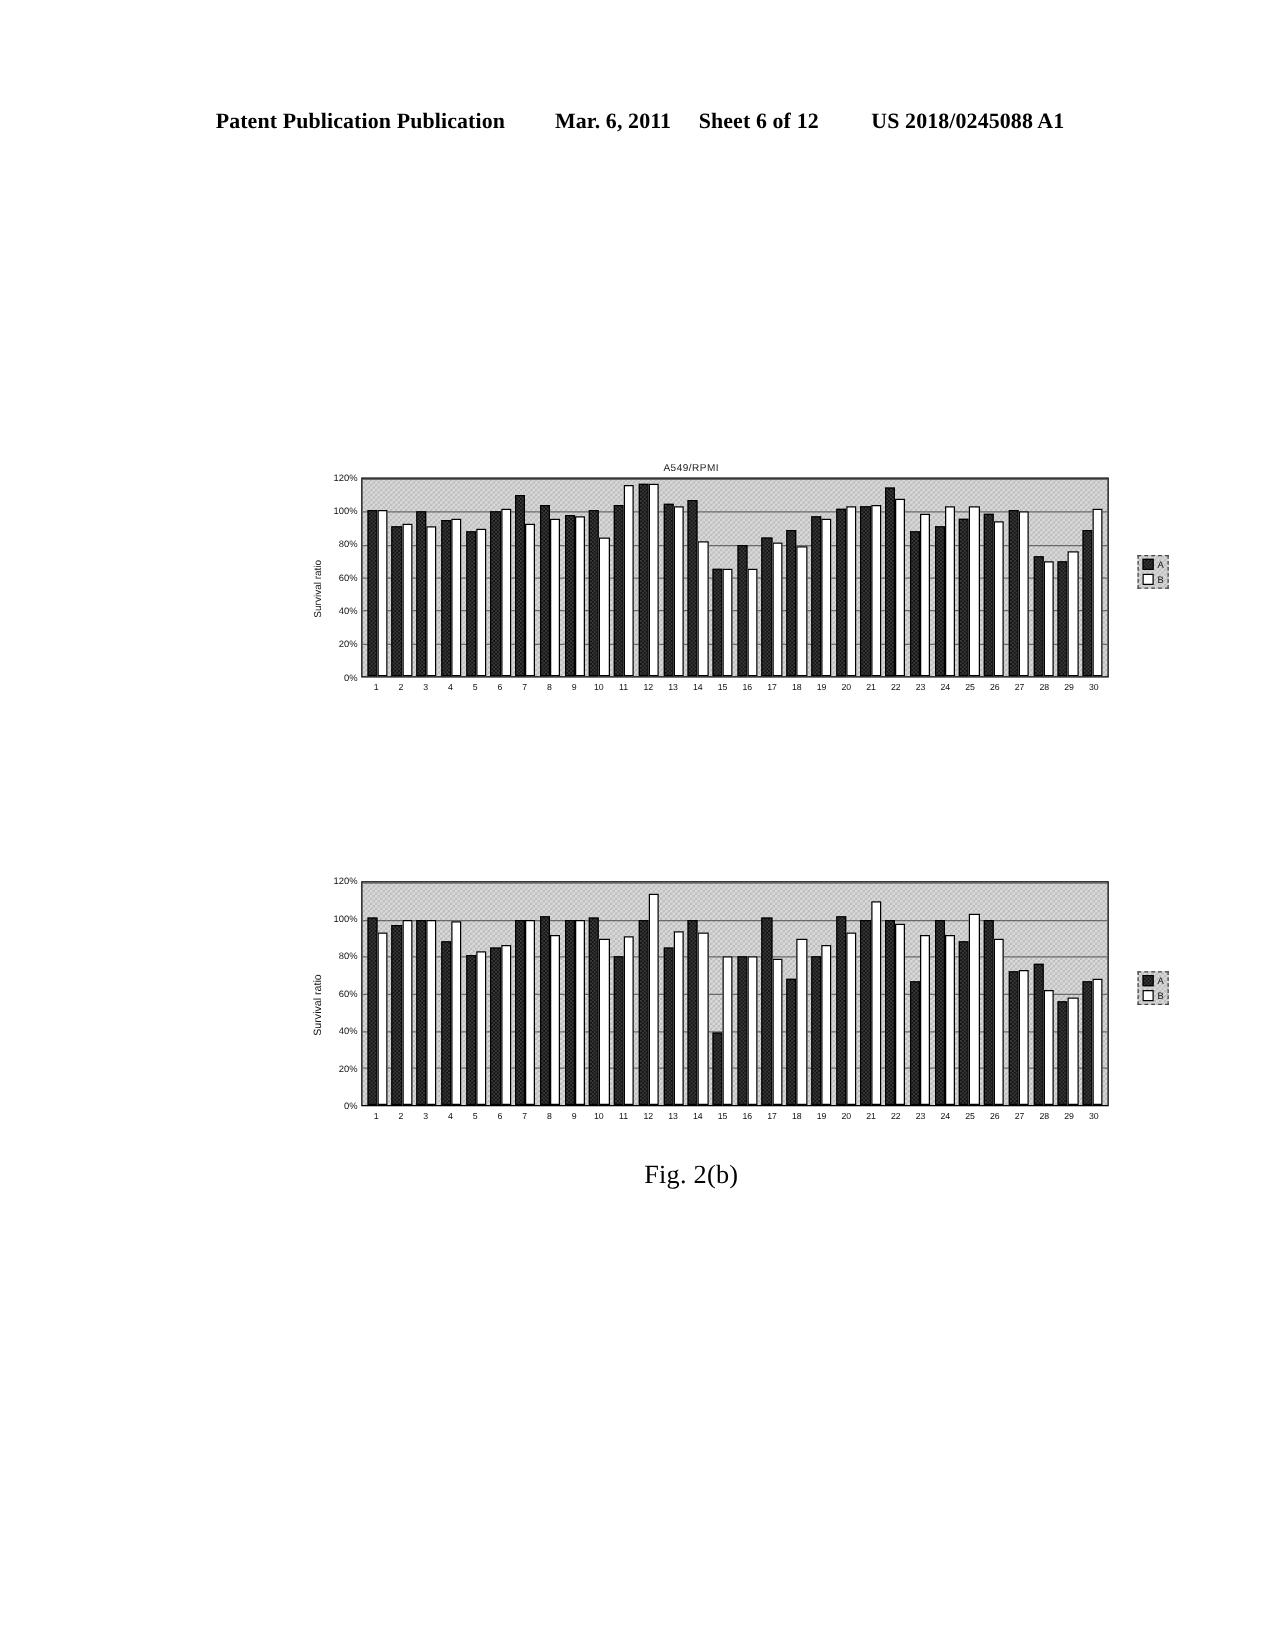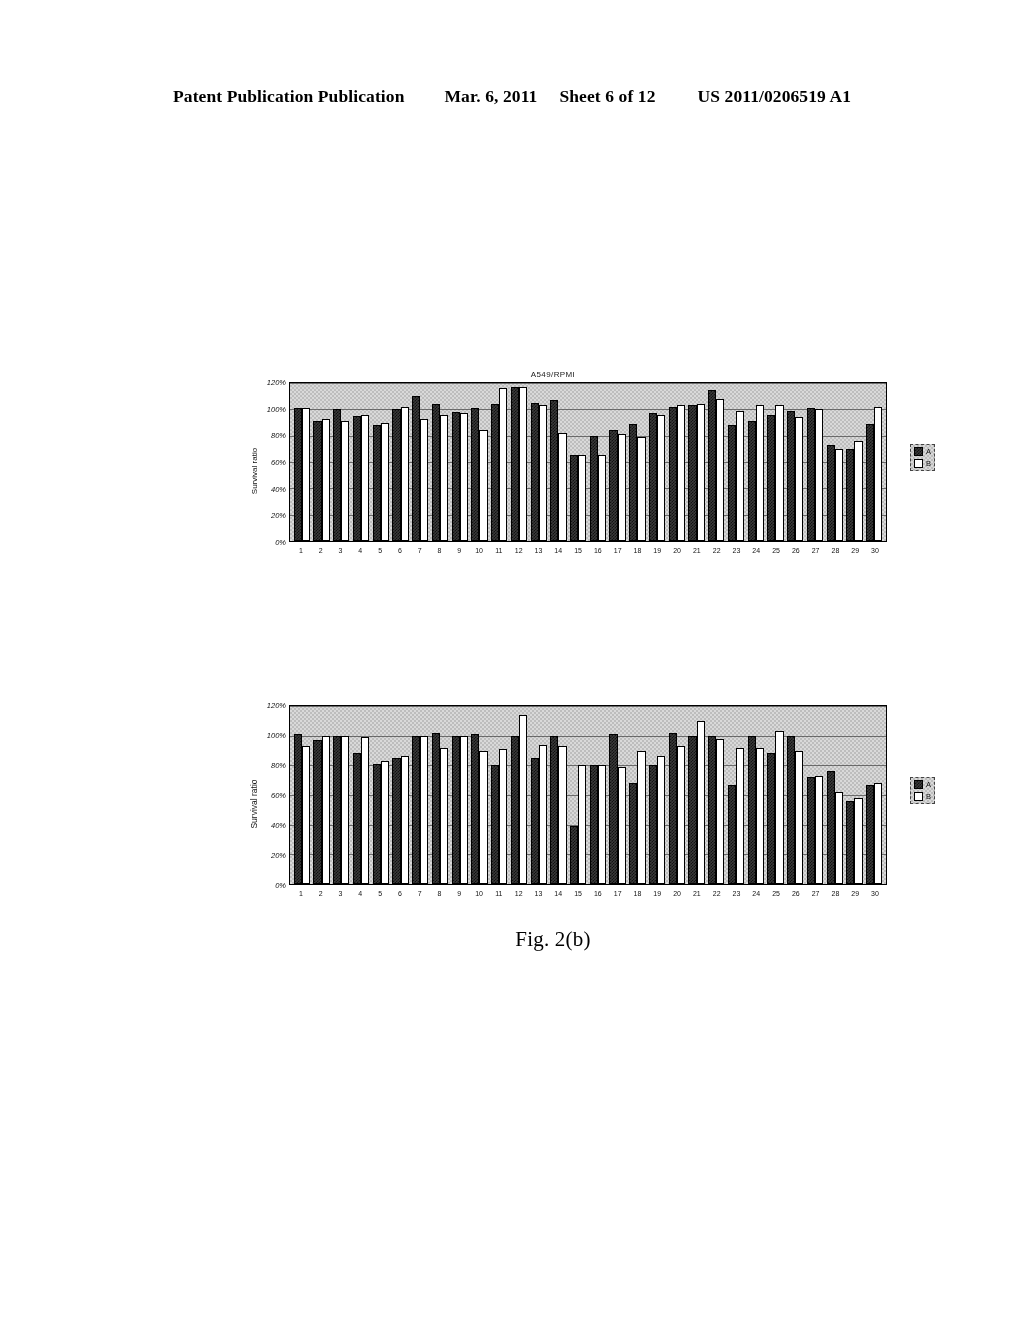--- a/index.html
+++ b/index.html
@@ -56,21 +56,21 @@
   .wrap-b .ytitle{left:-8px;font-size:8.5px;}
 
   
   .yticks{
     position:absolute;left:18px;top:0;bottom:18px;width:34px;
   }
   .yticks .yt{
     position:absolute;right:3px;
     transform:translateY(-50%);
     font-family:"Liberation Sans", sans-serif;
-    font-size:7.5px;color:#111;white-space:nowrap;font-style:italic;
+    font-size:7.5px;color:#111;white-space:nowrap;
   }
 
   
   .plot{
     position:absolute;left:52px;right:0;top:0;bottom:18px;
     border:1px solid #000;
     box-sizing:border-box;
     background-color:#d9d9d9;
     background-image:
       linear-gradient(45deg,#bdbdbd 25%,transparent 25%,transparent 75%,#bdbdbd 75%),
@@ -163,21 +163,21 @@
 </style>
 </head>
 <body>
 
 <div class="page">
 
   <div class="hdr">
     <span class="seg s1">Patent Publication Publication</span>
     <span class="seg s2">Mar. 6, 2011</span>
     <span class="seg s3">Sheet 6 of 12</span>
-    <span class="seg s4">US 2011/0206519 A1</span>
+    <span class="seg s4">US 2018/0245088 A1</span>
   </div>
 
   <div class="figure fig-a">
     <div class="chart-title">A549/RPMI</div>
     <div class="chart-wrap wrap-a">
       <div class="ytitle">Survival ratio</div>
       <div class="yticks">
           <span class="yt" style="top: 100%;">0%</span>
           <span class="yt" style="top: 83.3333%;">20%</span>
           <span class="yt" style="top: 66.6667%;">40%</span>

